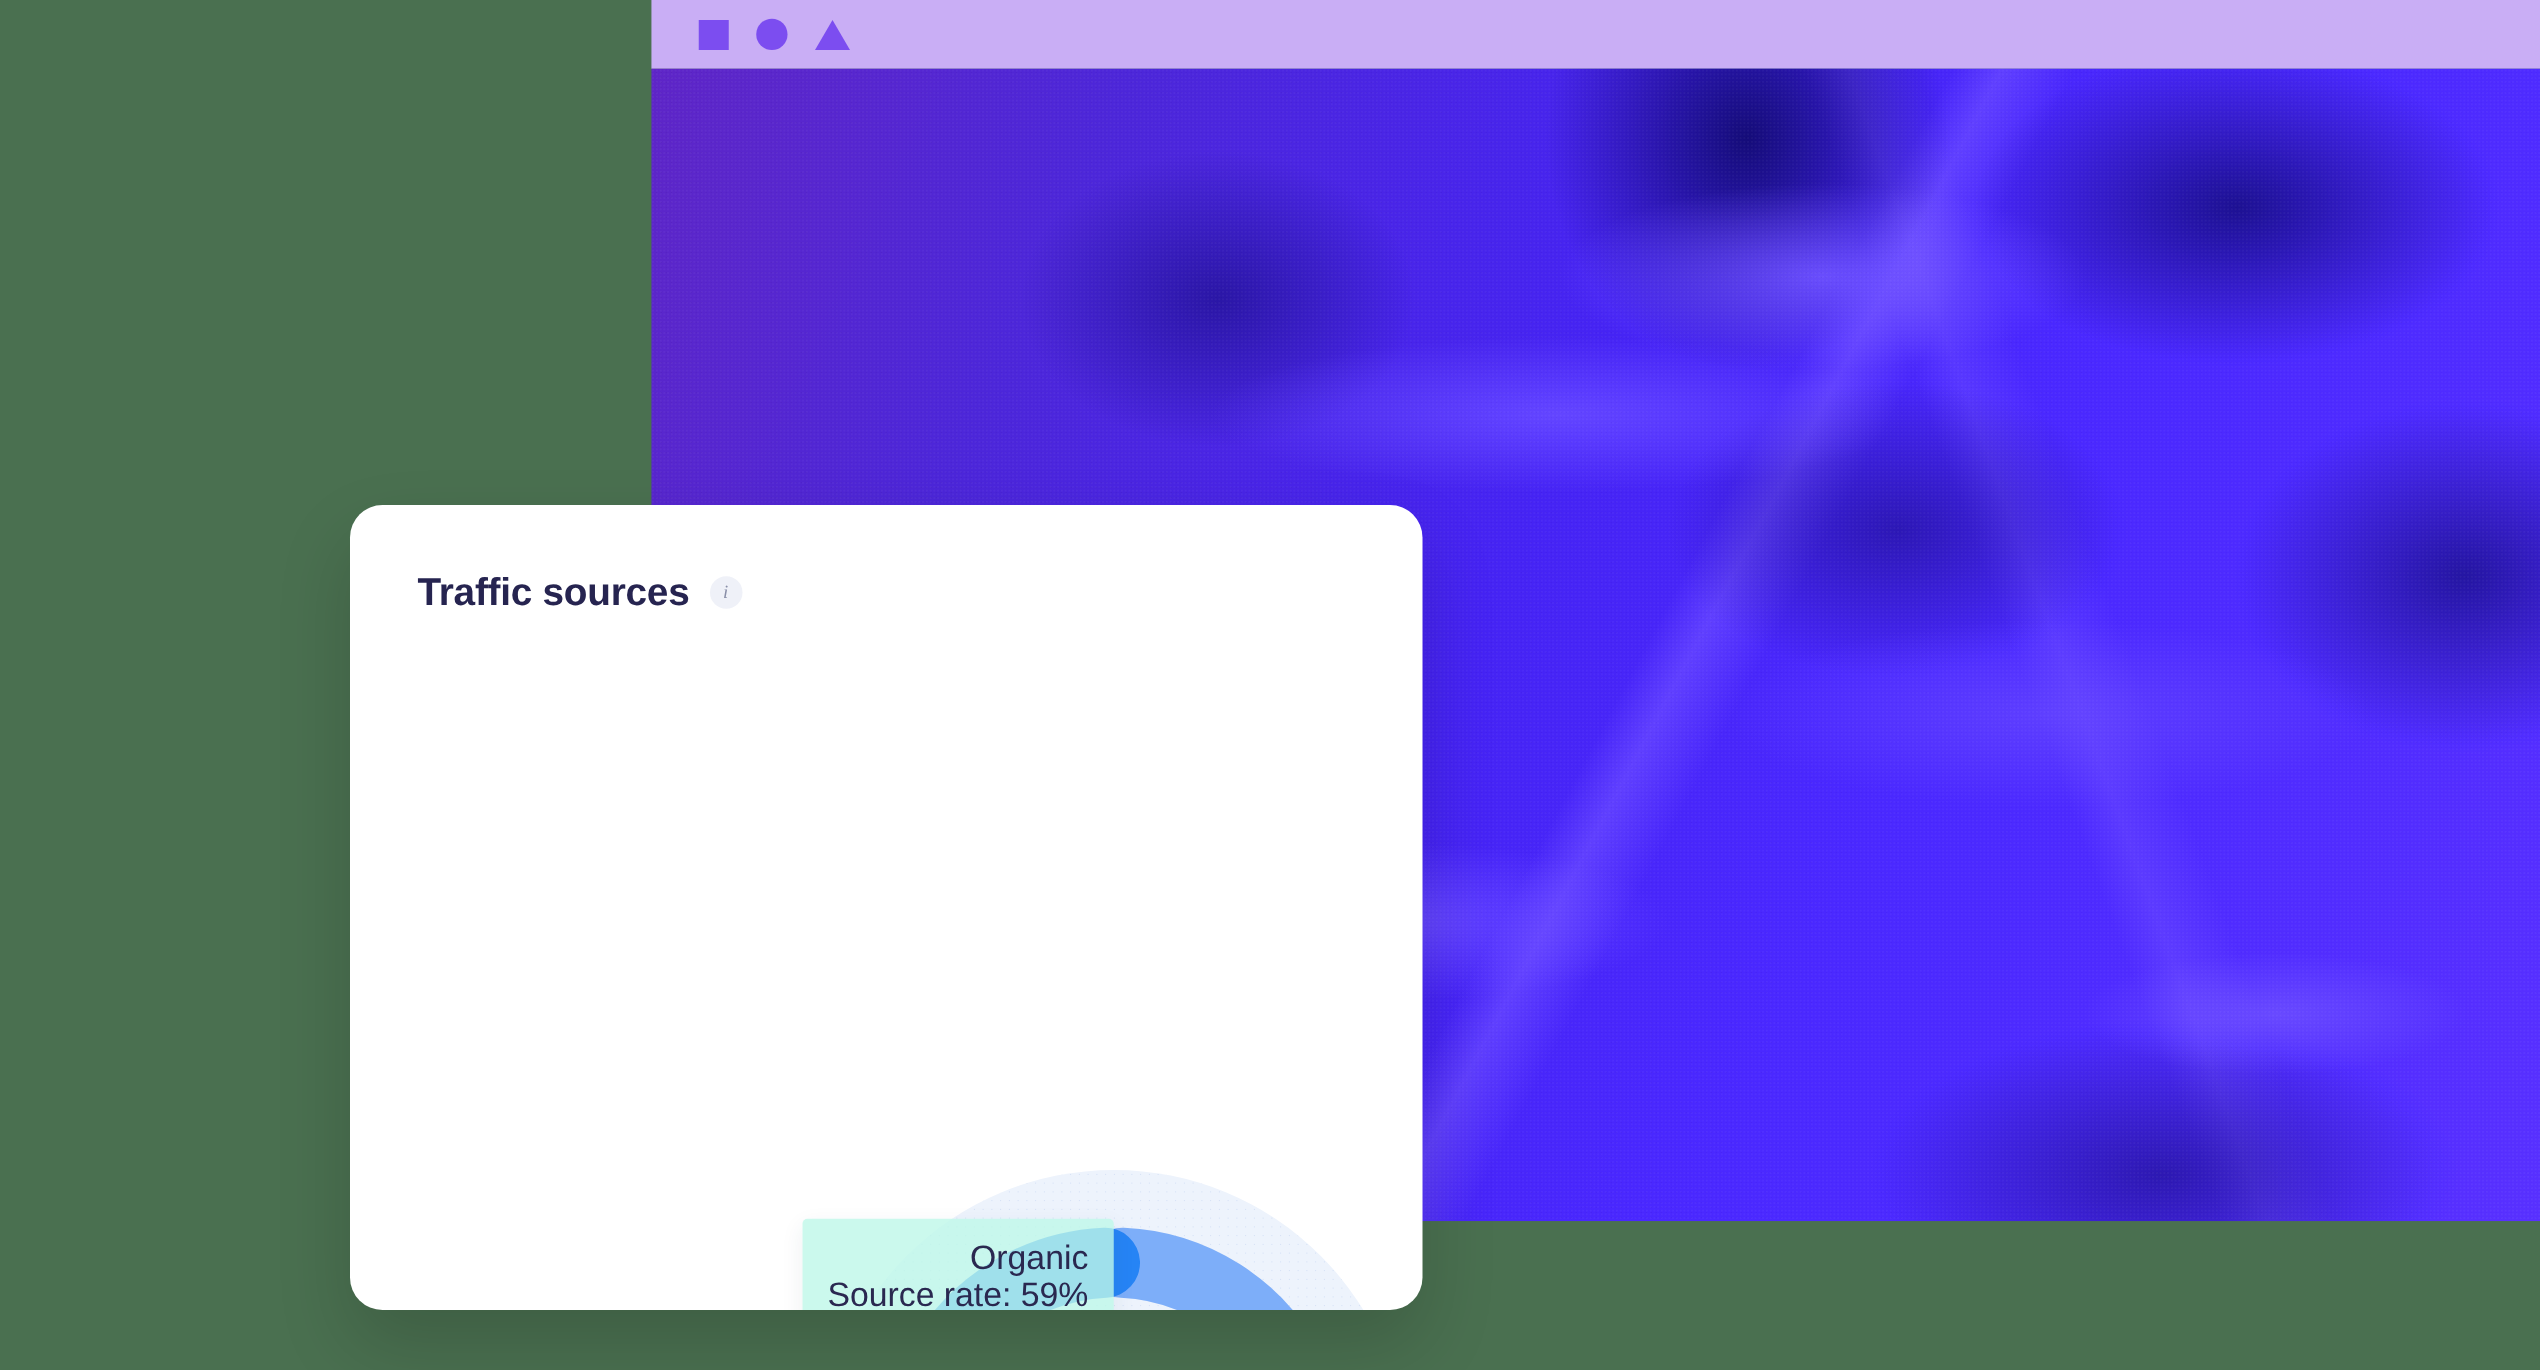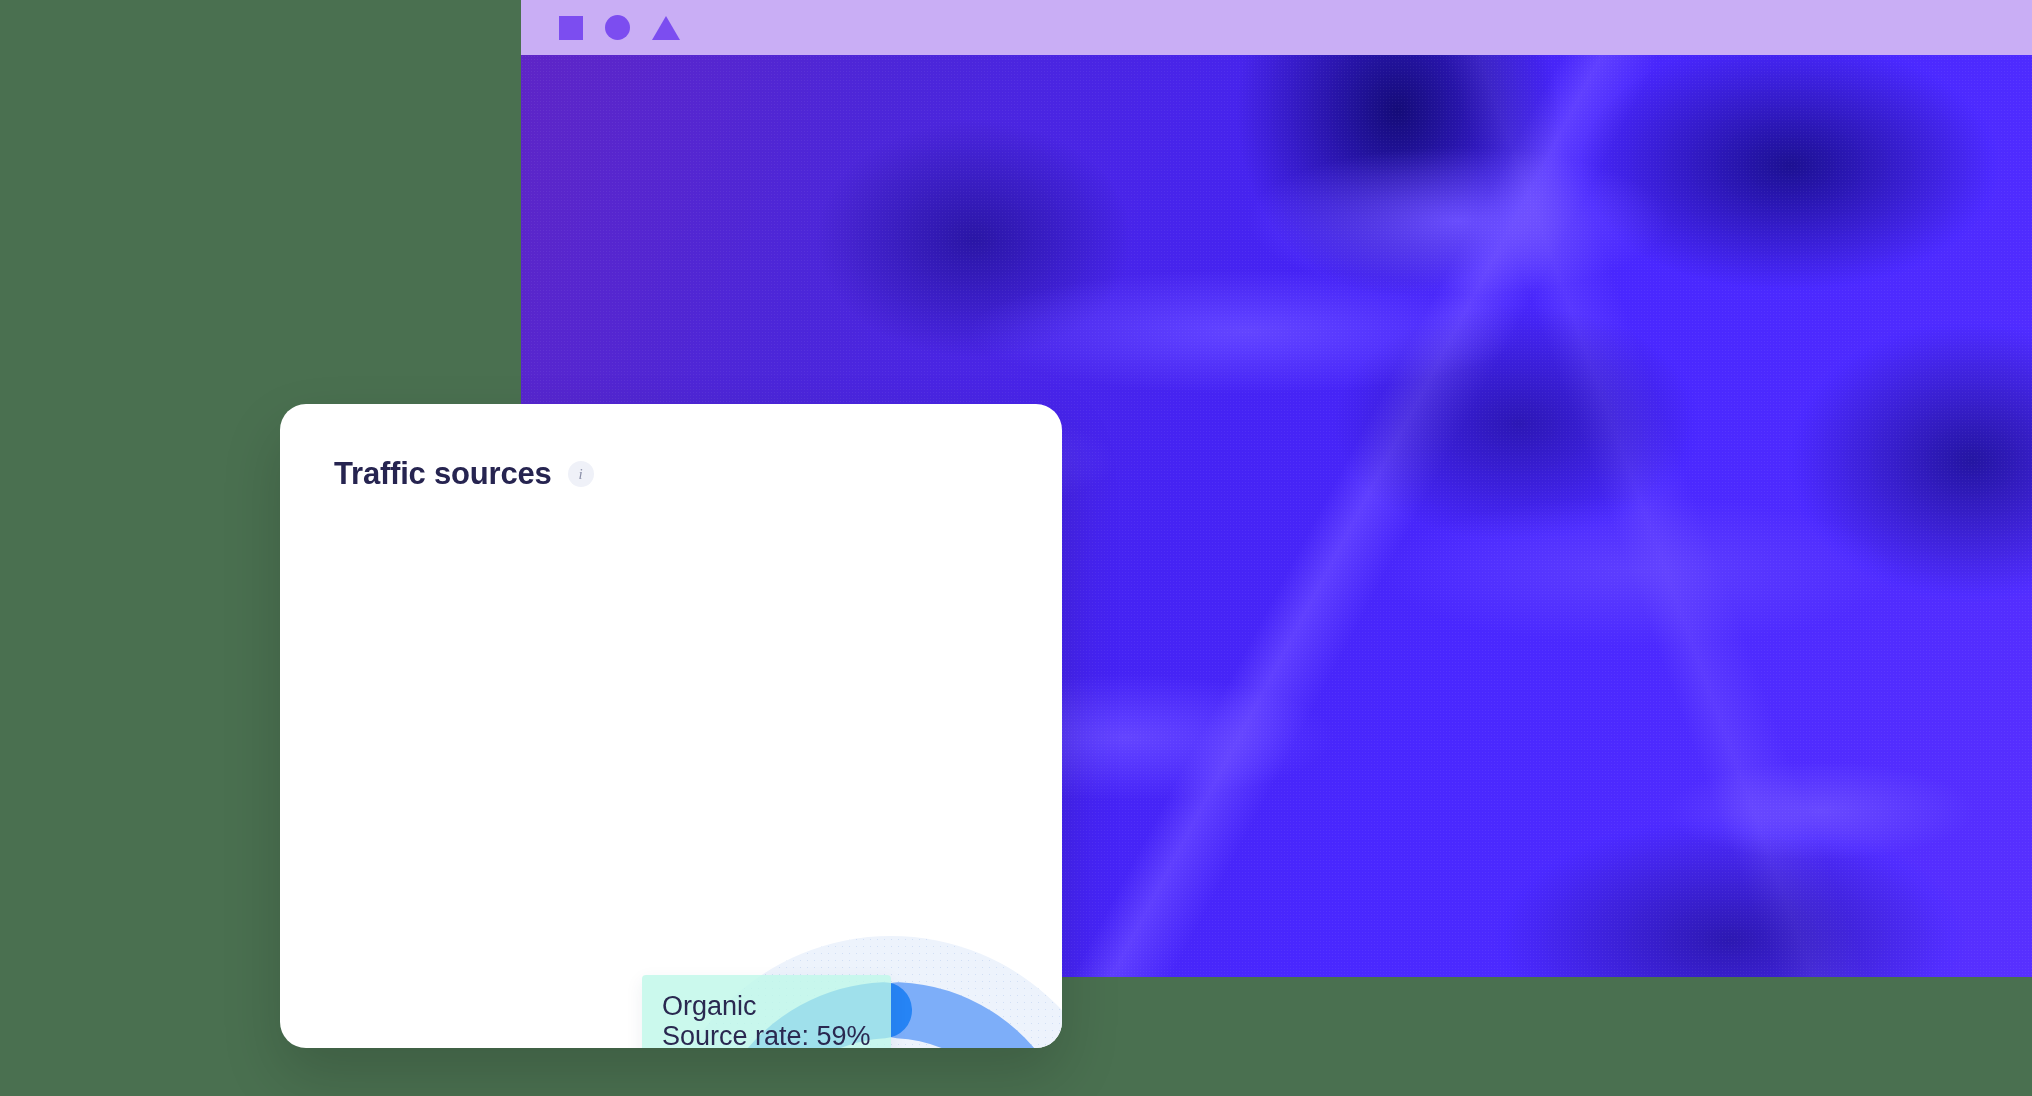--- a/index.html
+++ b/index.html
@@ -65,21 +65,21 @@
       radial-gradient(rgba(255,255,255,.055) 0.5px, transparent 0.6px),
       radial-gradient(rgba(0,0,0,.055) 0.5px, transparent 0.6px);
     background-size:3px 3px, 4px 4px;
     background-position:0 0, 2px 1px;
     pointer-events:none;
   }
 
   
   #dashboard-card {
     position:absolute;
-    left:280px; top:404px; width:782px; height:644px;
+    left:280px; top:404px; width:858px; height:644px;
     background:#FFFFFF;
     border-radius:26px;
     box-shadow:0 28px 60px rgba(0,0,0,.16);
     overflow:hidden;
   }
 
   #card-header {
     position:absolute; left:54px; top:52px;
     display:flex; align-items:center; gap:16px;
   }
@@ -122,21 +122,21 @@
   
   #chart-tooltip {
     position:absolute; left:362px; top:571px;
     background:rgba(190,248,232,.80);
     padding:16px 20px 18px 20px;
     border-radius:4px;
     box-shadow:0 6px 18px rgba(40,70,90,.08);
     pointer-events:none;
   }
   .tooltip-line {
-    font-size:27px; color:#2A2850; line-height:1.12; white-space:nowrap;
+    font-size:27px; color:#2A2850; line-height:1.12; white-space:nowrap;text-align:right;
   }
 </style>
 </head>
 <body>
 
 <div id="browser-window">
 
   <div id="window-chrome">
     <div id="chrome-square" class="chrome-shape"></div>
     <div id="chrome-circle" class="chrome-shape"></div>

